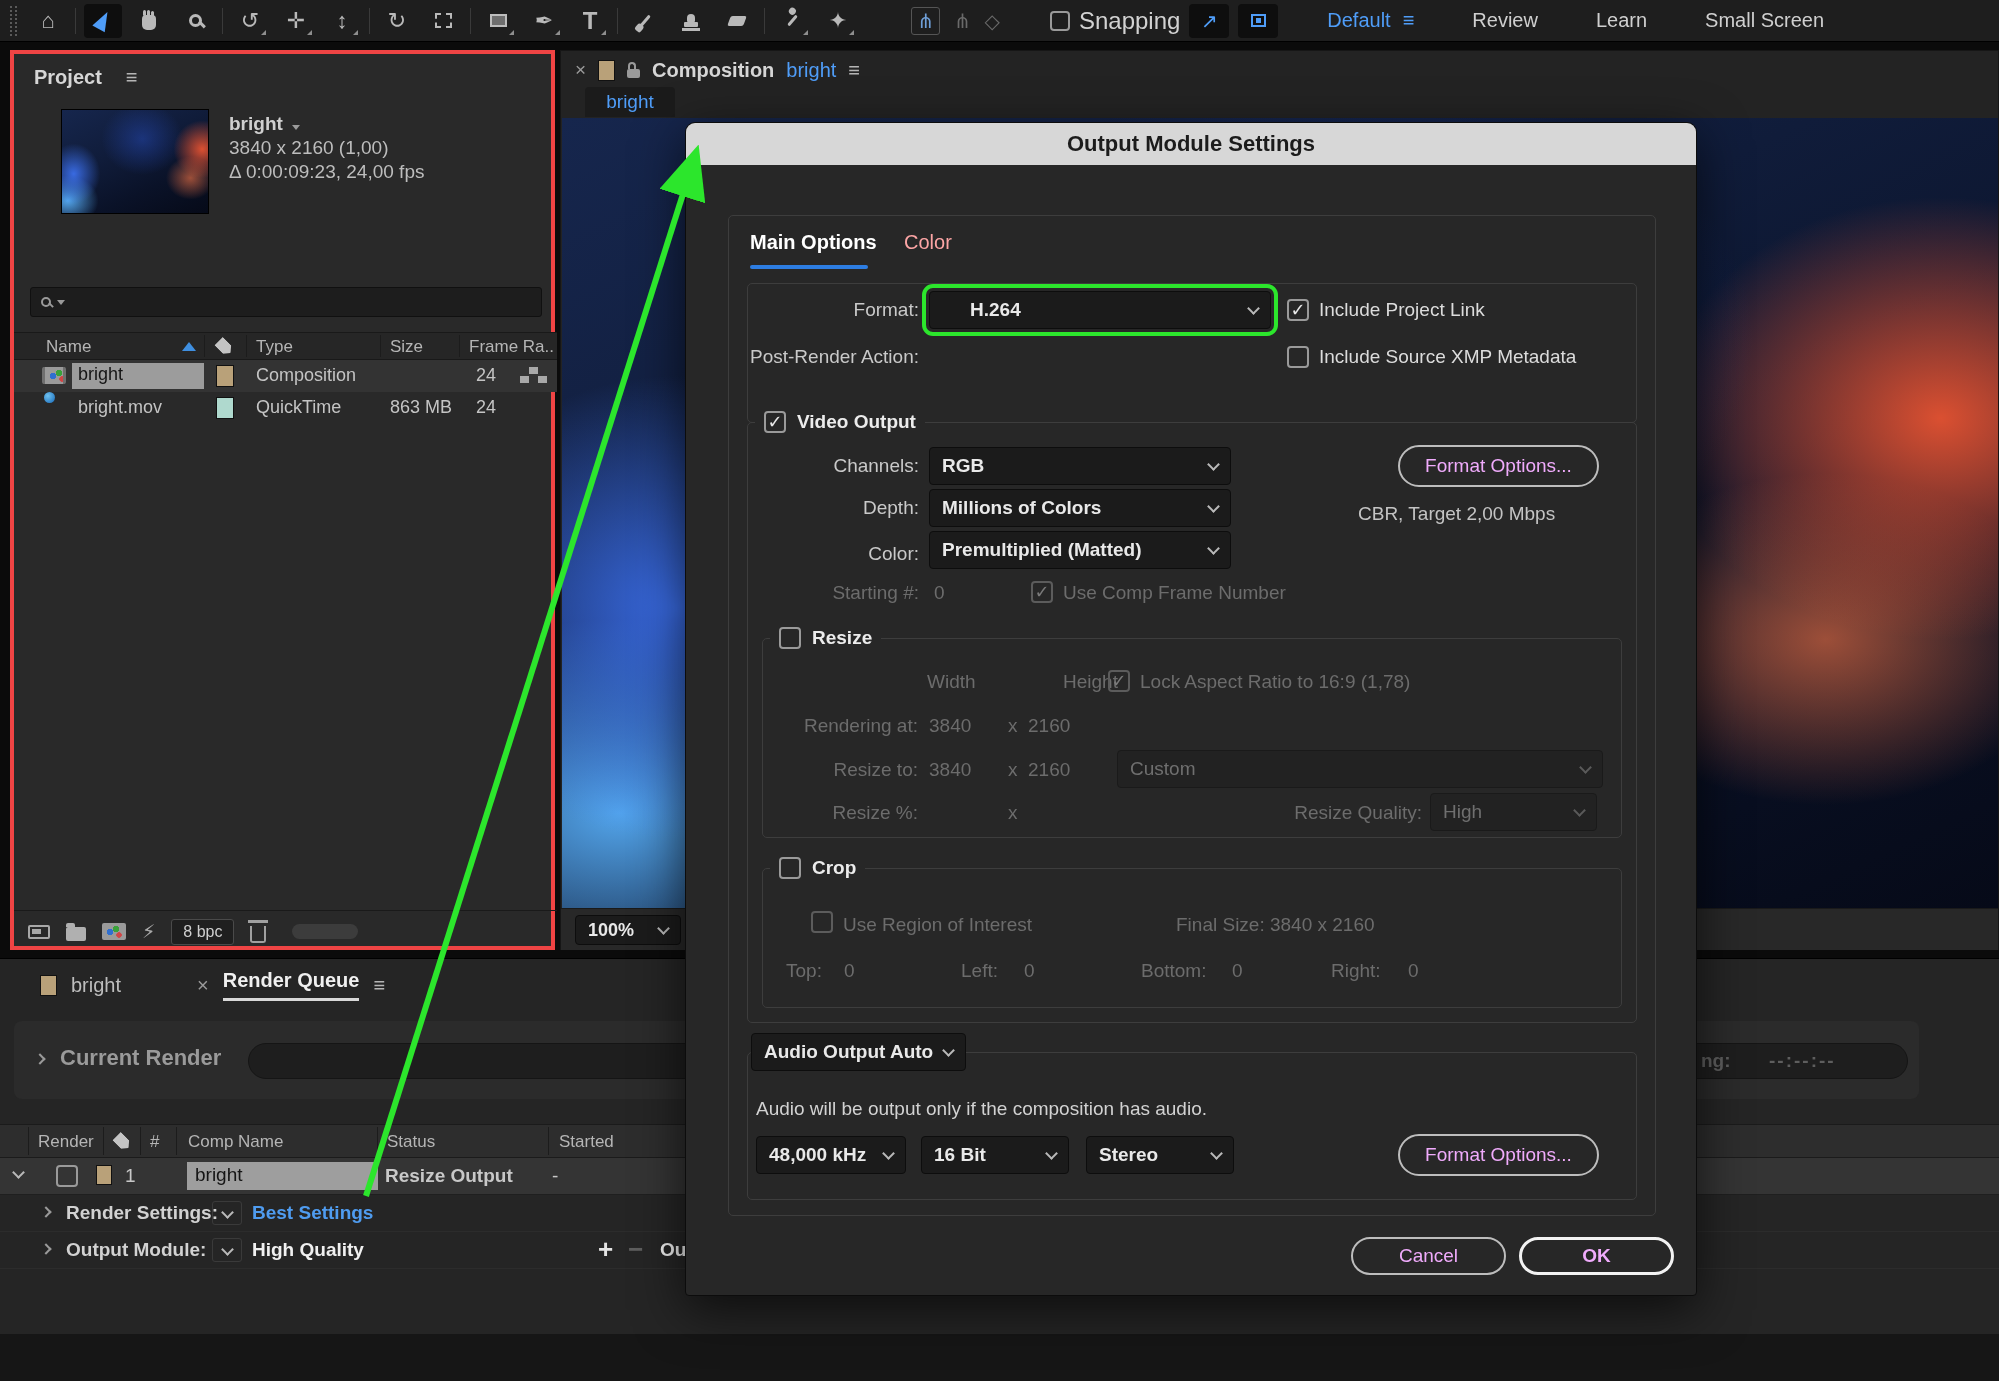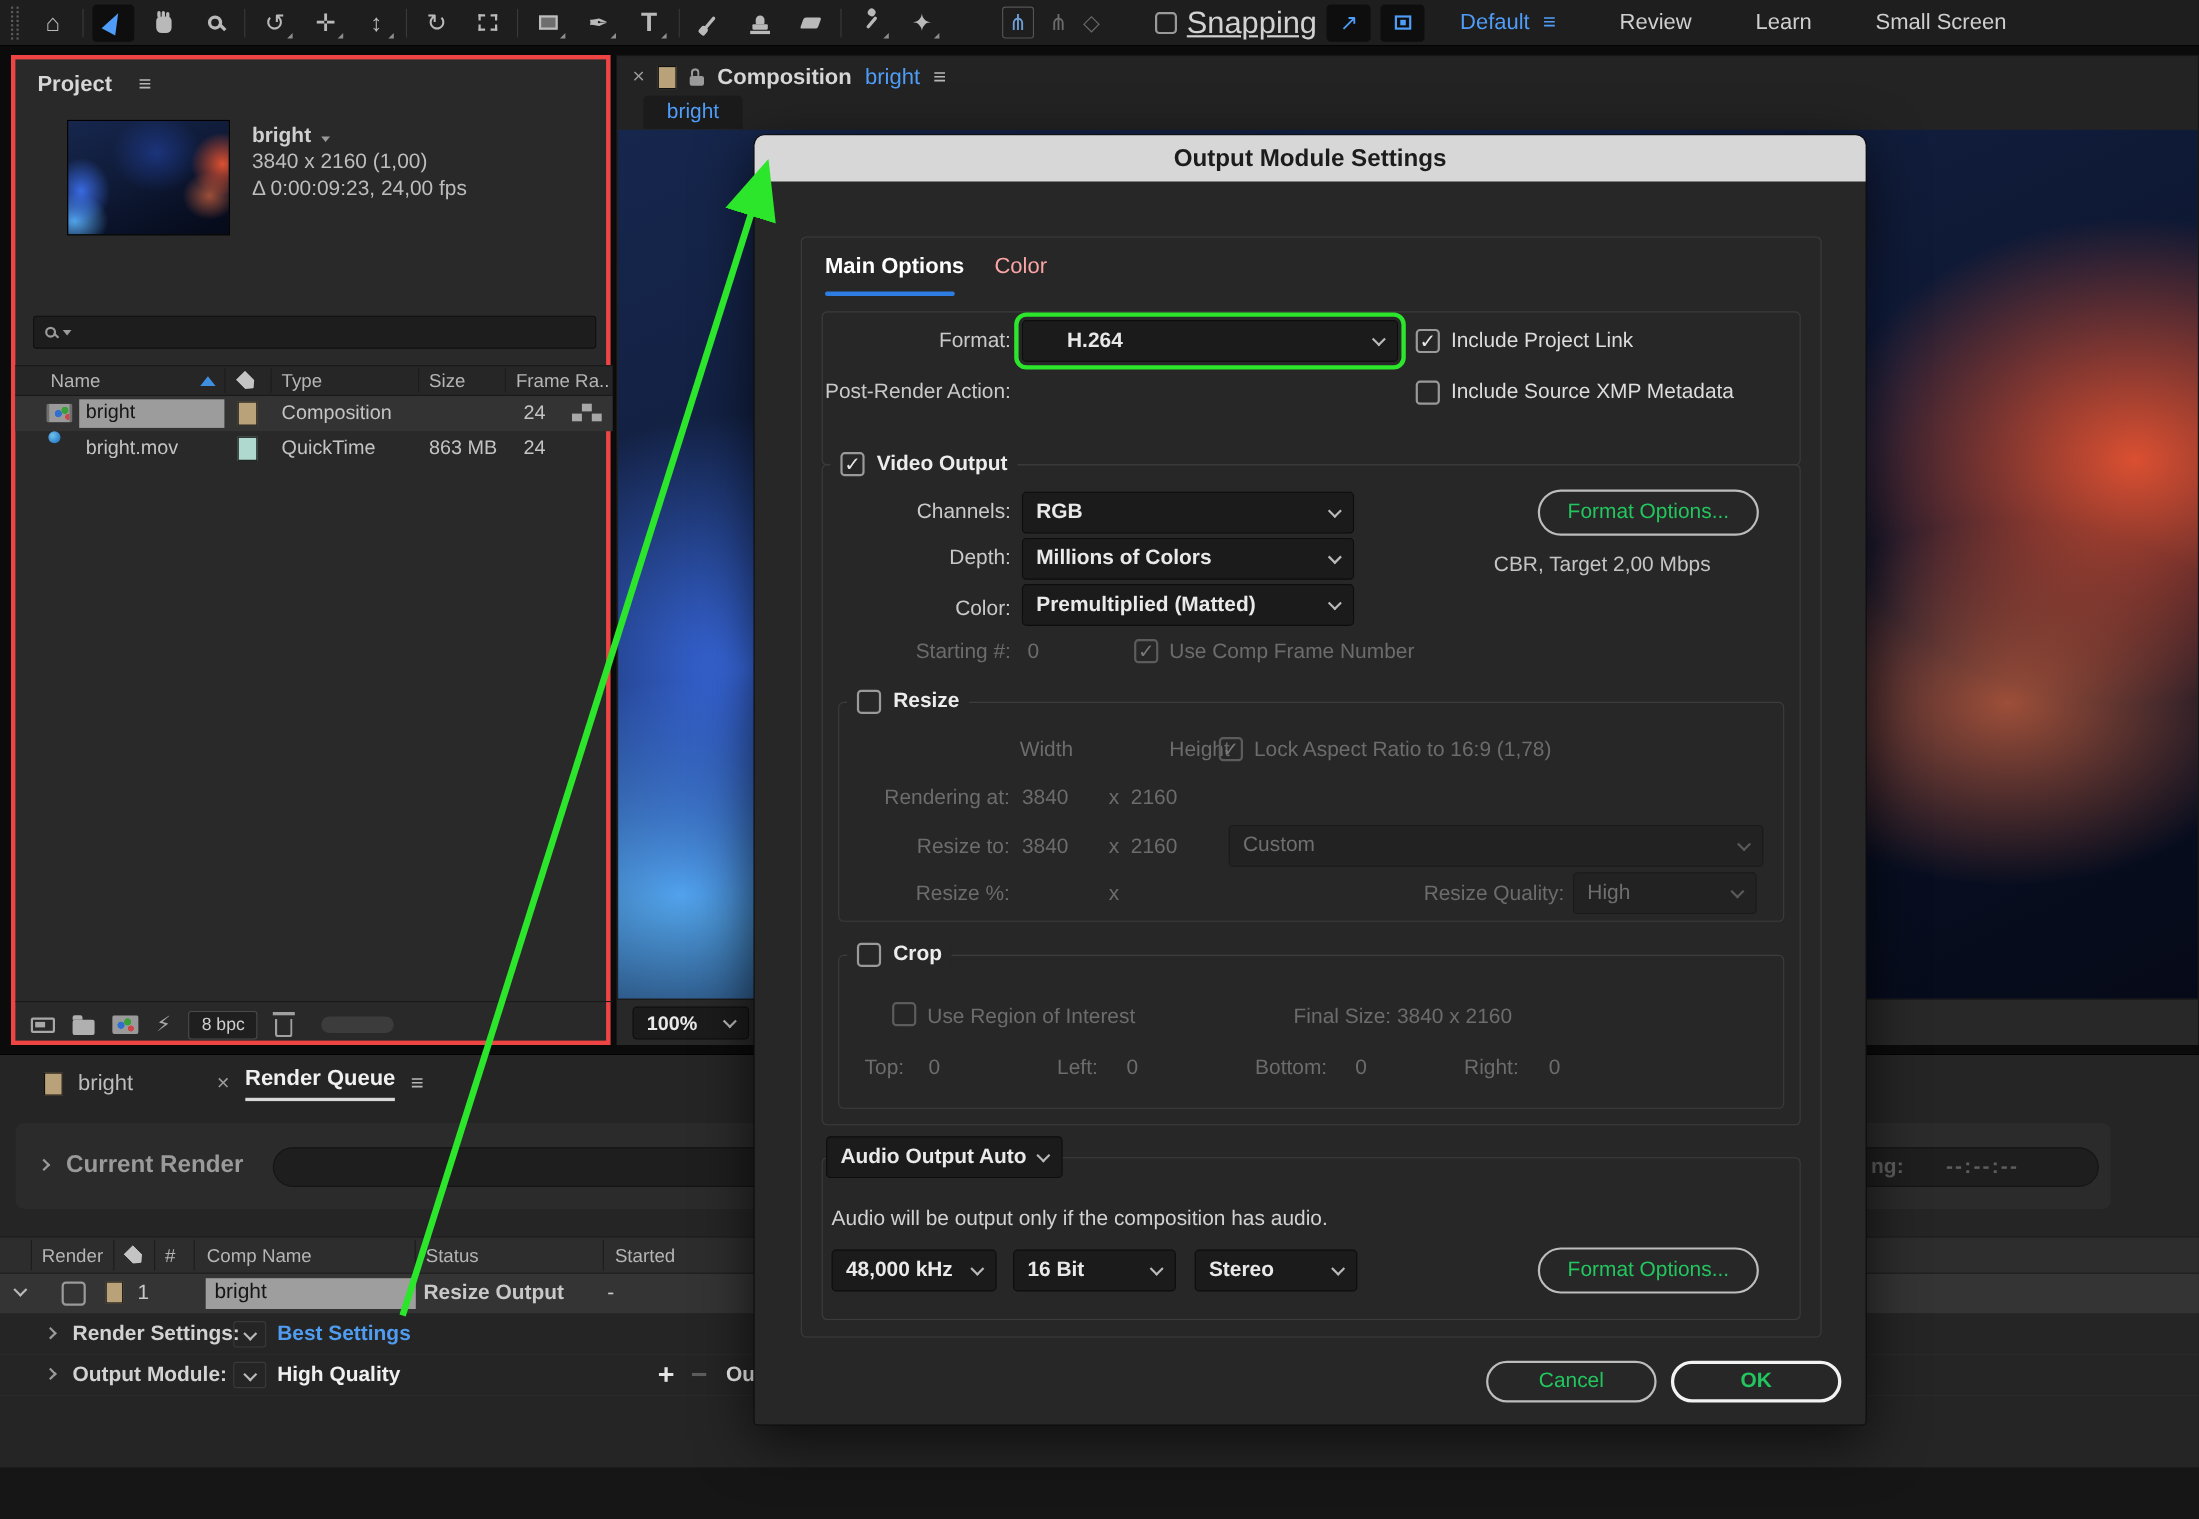--- a/index.html
+++ b/index.html
@@ -53,21 +53,21 @@
   .cb.dim .tick { color:#7a7a7a; }
   .chv { display:inline-block; width:9px; height:9px; border-right:2px solid #b9b9b9;
     border-bottom:2px solid #b9b9b9; transform:rotate(45deg); margin-top:-4px; flex:none;}
   .chv-r { display:inline-block; width:8px; height:8px; border-right:2px solid #9a9a9a;
     border-bottom:2px solid #9a9a9a; transform:rotate(-45deg); flex:none;}
   .dd { background:#1b1b1b; border:1px solid #0d0d0d; border-radius:4px; display:flex;
     align-items:center; justify-content:space-between; padding:0 12px; font-size:19px;
     font-weight:600; color:#e9e9e9; }
   .dd.dim { background:#222222; color:#6f6f6f; border-color:#1a1a1a; }
   .dd.dim .chv { border-color:#5a5a5a; }
-  .pillbtn { border:2px solid #bdbdbd; border-radius:21px; background:transparent; color:#22c55e;
+  .pillbtn { border:2px solid #bdbdbd; border-radius:21px; background:transparent; color:#f0abfc;
     font-size:19px; display:flex; align-items:center; justify-content:center; }
   .lbl { font-size:19px; color:#c9c9c9; }
   .dim { color:#6c6c6c; }
   .grp { border:1px solid #3d3d3d; border-radius:5px; }
   .legend { background:#272727; padding:0 9px; display:flex; gap:11px; align-items:center; height:30px; }
 
   
   .panel { background:#292929; border:4px solid #ef4444; }
   #project { left:10px; top:50px; width:545px; height:900px; }
   .pn-title { font-size:20px; font-weight:bold; color:#d6d6d6; }
@@ -177,21 +177,21 @@
   <div class="t-ic cnr">✦</div>
 
   <div class="axisgrp">
     <span class="axis1">⋔</span>
     <span class="axisg">⋔</span>
     <span class="axisg">◇</span>
   </div>
 
   <div class="snapwrap">
     <span class="cb" style="width:20px;height:20px;"></span>
-    <span class="lbl" style="color:#d2d2d2;font-size:28px;text-decoration:underline;">Snapping</span>
+    <span class="lbl" style="color:#d2d2d2;font-size:24px;">Snapping</span>
     <span class="snapbtn">↗</span>
     <span class="snapbtn">
         <span class="i-snapbox"></span>
       </span>
   </div>
 
   <div class="workspaces">
     <span class="ws-def">
       <span>Default</span>
       <span>≡</span>

